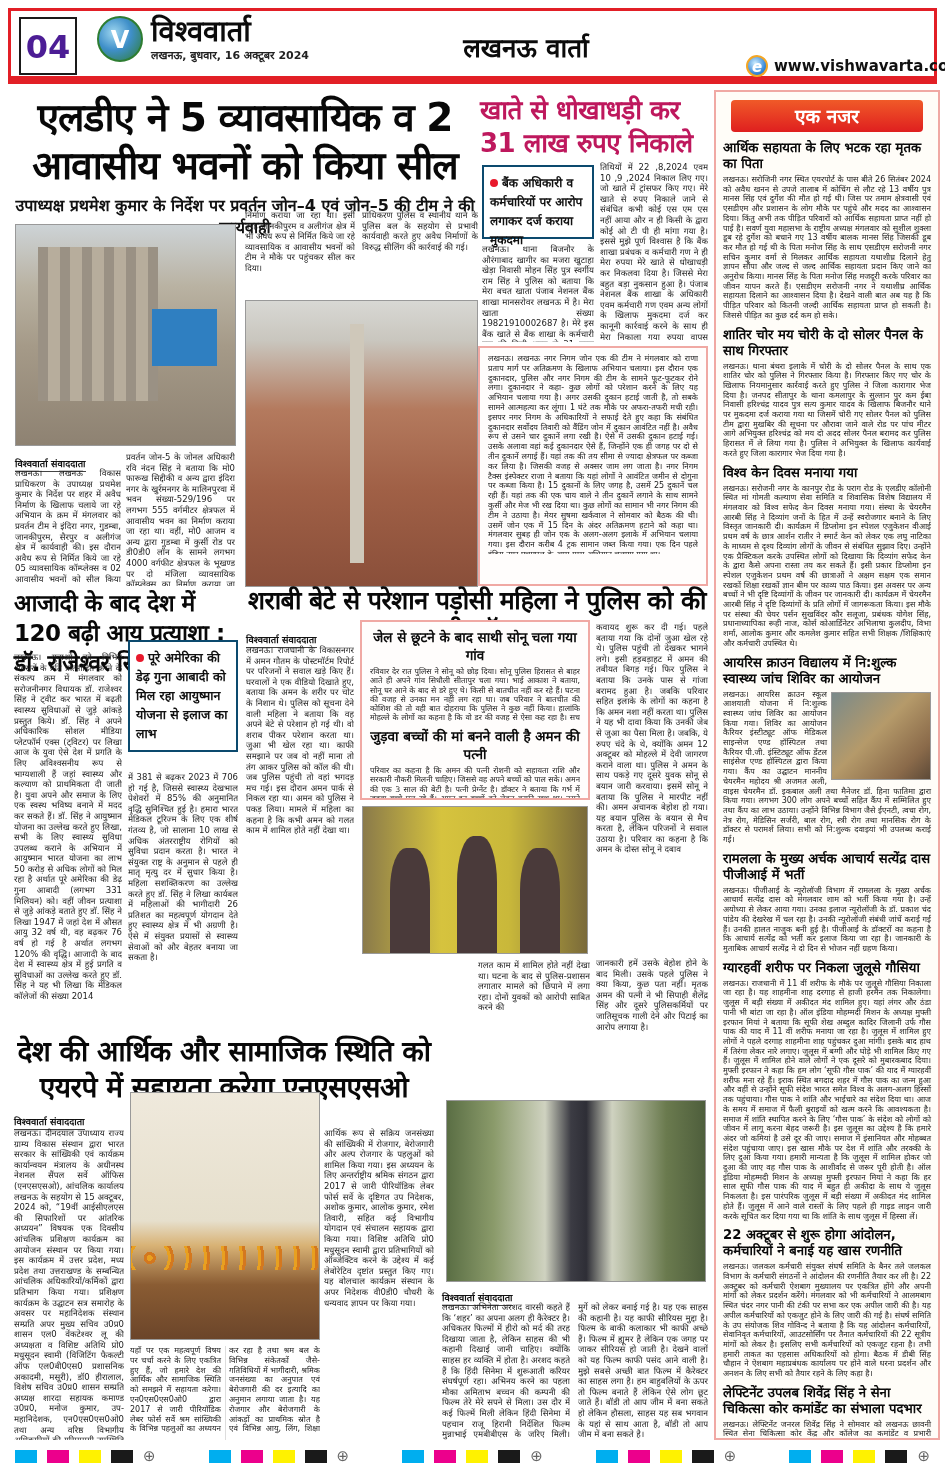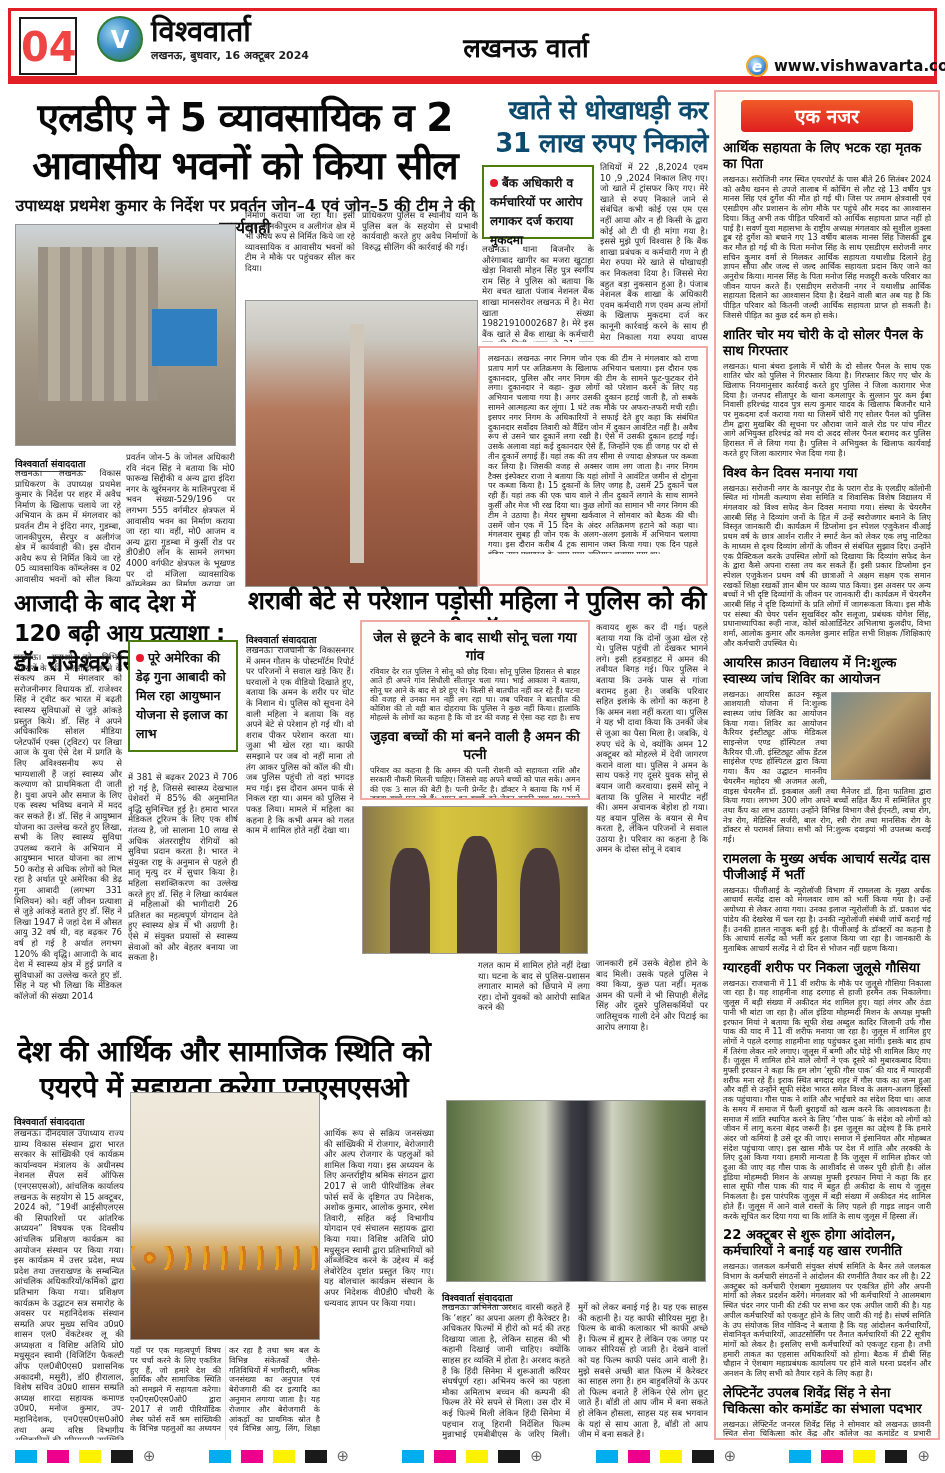--- a/index.html
+++ b/index.html
@@ -2,21 +2,21 @@
 <html><head>
 <meta charset="utf-8">
 <style>
   * { margin:0; padding:0; box-sizing:border-box; }
   body { background:#d8d8d8; font-family:"DejaVu Sans",sans-serif; }
   .page { position:relative; width:945px; height:1473px; background:#ffffff; overflow:hidden; margin:0 auto; }
   .abs { position:absolute; }
 
   
   .header { left:8px; top:8px; width:929px; height:76px; border:3px solid #e21f26; border-bottom:8px solid #e21f26; background:#fff; }
-  .pagenum { left:8px; top:6px; width:58px; height:58px; border:2px solid #1a1a1a; font-size:40px; font-weight:800; text-align:center; line-height:56px; color:#ef4444; }
+  .pagenum { left:8px; top:6px; width:58px; height:58px; border:2px solid #1a1a1a; font-size:32px; font-weight:800; text-align:center; line-height:56px; color:#4c1d95; }
   .logo-wrap { left:86px; top:4px; display:flex; gap:8px; align-items:center; }
   .globe { width:46px; height:46px; border-radius:50%; background:radial-gradient(circle at 35% 35%, #9fd7f0 0%, #3f8fc9 45%, #2e7d32 100%); border:2px solid #2e7d32; color:#fff; font-weight:800; font-size:24px; text-align:center; line-height:44px; }
   .masthead { font-size:29px; font-weight:800; color:#0b0b0b; line-height:32px; }
   .dateline { font-size:11px; font-weight:700; color:#222; }
   .section-title { left:395px; top:18px; width:240px; text-align:center; font-size:26px; font-weight:800; color:#0b0b0b; }
   .website { left:735px; top:44px; display:flex; align-items:center; gap:6px; font-size:15px; font-weight:800; color:#111; cursor:pointer; }
   .e-icon { width:22px; height:22px; border-radius:50%; background:radial-gradient(circle at 40% 35%, #cfeeff 0%, #2a7fd4 70%); color:#fff; font-style:italic; font-weight:800; text-align:center; line-height:21px; font-size:15px; border:2px solid #f5a623; }
 
   
   .body-txt { font-size:8.5px; line-height:10.6px; text-align:justify; color:#1b1b1b; overflow:hidden; }
@@ -26,33 +26,33 @@
   
   .lead-headline { left:12px; top:94px; width:466px; font-size:39px; line-height:48px; font-weight:800; color:#080808; text-align:center; letter-spacing:-1px; }
   .lead-subhead { left:12px; top:194px; width:466px; font-size:16px; font-weight:800; color:#111; text-align:center; }
   .photo1 { left:15px; top:224px; width:221px; height:222px; background:linear-gradient(180deg,#cdd3d6 0%,#b9b2a2 28%,#a59a88 55%,#8e8272 100%); }
   .photo1 .tarp { position:absolute; right:8%; top:38%; width:30%; height:26%; background:#2f7fc1; }
   .photo1 .scaffold { position:absolute; left:10%; top:10%; width:55%; height:70%; background:repeating-linear-gradient(90deg,#9a9184 0 10px,#b7ad9c 10px 22px); }
   .photo2 { left:245px; top:300px; width:233px; height:287px; background:linear-gradient(180deg,#d8d8d4 0%,#c9c6be 14%,#b47a5e 38%,#a06046 66%,#8a4f3a 100%); }
   .photo2 .col-beam { position:absolute; left:45%; top:8%; width:6%; height:84%; background:#cfc8ba; }
 
   
-  .fraud-headline { left:480px; top:94px; width:228px; font-size:26px; line-height:33px; font-weight:800; color:#0c4a6e; text-align:right; letter-spacing:-0.5px; }
-  .bullet-box { border:2px solid #4d7c0f; padding:5px 6px 4px 6px; background:#fff; }
+  .fraud-headline { left:480px; top:94px; width:228px; font-size:26px; line-height:33px; font-weight:800; color:#be185d; text-align:left; letter-spacing:-0.5px; }
+  .bullet-box { border:2px solid #0c4a6e; padding:5px 6px 4px 6px; background:#fff; }
   .dot { width:8px; height:8px; border-radius:50%; background:#e8192c; display:inline-block; margin-right:4px; }
   .bullet-text { font-size:12px; line-height:15px; font-weight:800; color:#111; text-align:justify; }
 
   
   .pink-box { border:2px solid #f0a9a4; background:#fffdfc; padding:6px 8px; overflow:hidden; }
   .box-head { font-size:14.5px; font-weight:800; color:#0a0a0a; text-align:center; margin-bottom:4px; }
   .box-head-left { font-size:13.5px; font-weight:800; color:#0a0a0a; text-align:center; margin:4px 0 3px 0; }
 
   
   .eknajar { left:714px; top:90px; width:226px; height:1350px; border:2px solid #f0a9a4; background:#fffdf8; padding:6px 7px; overflow:hidden; }
-  .en-title { width:172px; margin:2px auto 8px auto; background:linear-gradient(180deg,#f05a28,#df1f1f); color:#fff; font-size:19px; font-weight:800; text-align:center; border-radius:4px; padding:3px 0; }
+  .en-title { width:192px; margin:2px auto 8px auto; background:linear-gradient(180deg,#f05a28,#df1f1f); color:#fff; font-size:19px; font-weight:800; text-align:center; border-radius:4px; padding:3px 0; }
   .en-story h3 { font-size:13.2px; line-height:16px; font-weight:800; color:#0a0a0a; margin:6px 0 3px 0; }
   .en-story p { font-size:8px; line-height:9.7px; text-align:justify; color:#1b1b1b; }
   .en-photo { float:right; width:100px; height:88px; margin:2px 0 2px 4px; border:1px solid #999; background:linear-gradient(135deg,#7a8a8a 0%,#b59a6a 45%,#8a6a4a 80%,#5d4a38 100%); }
 
   
   .aayu-headline { left:14px; top:588px; width:226px; font-size:23px; line-height:30px; font-weight:800; color:#080808; letter-spacing:-0.5px; }
   
   .sharabi-headline { left:244px; top:586px; width:466px; font-size:25px; line-height:30px; font-weight:800; color:#080808; text-align:center; letter-spacing:-0.5px; }
   .photo-group { left:362px; top:806px; width:226px; height:148px; background:linear-gradient(90deg,#8a7a4a 0%,#d6c33e 35%,#c9b83a 65%,#7a6a3a 100%); }
   .photo-group .fig { position:absolute; bottom:0; width:18%; height:72%; background:#4a3a3a; border-radius:40% 40% 0 0; }

